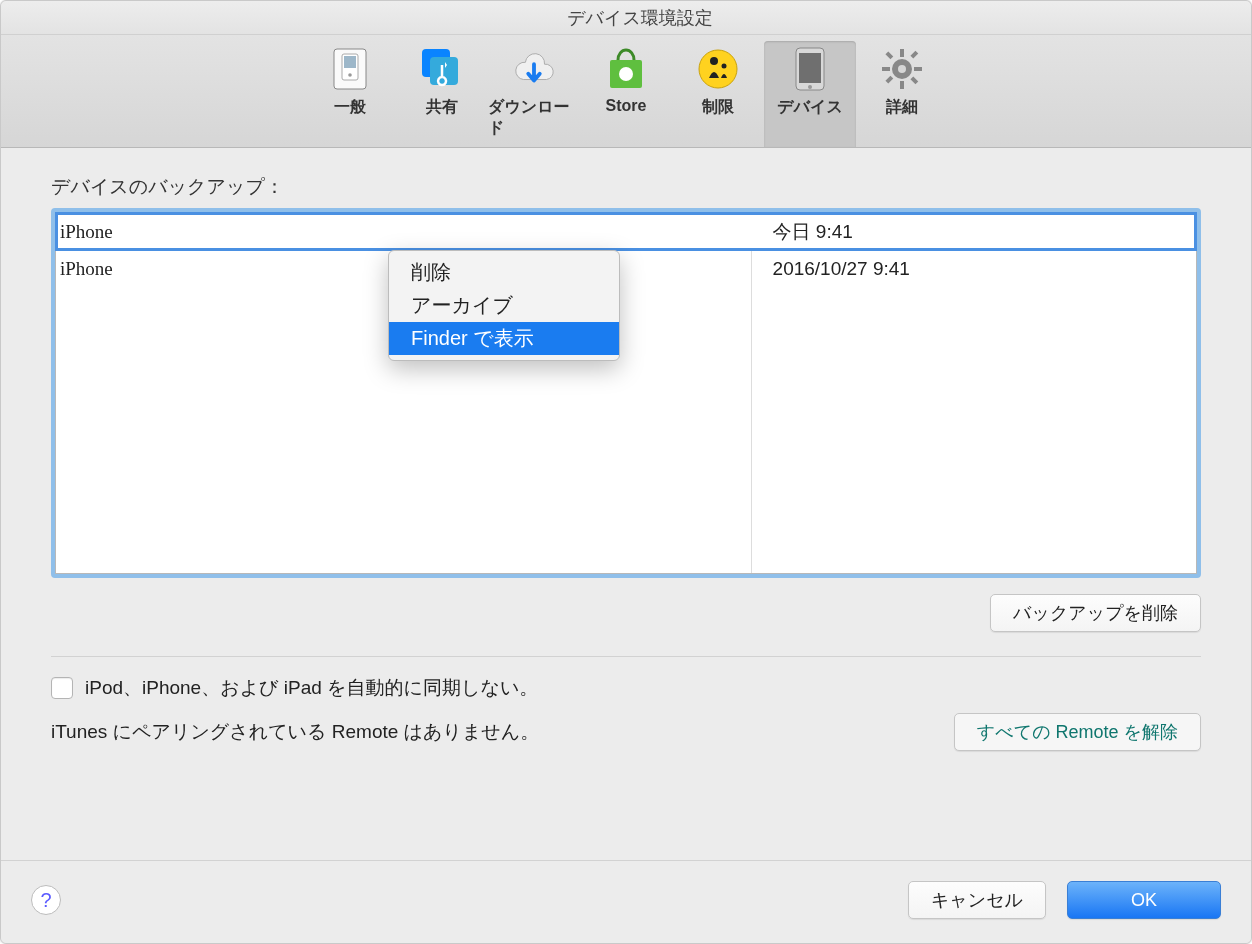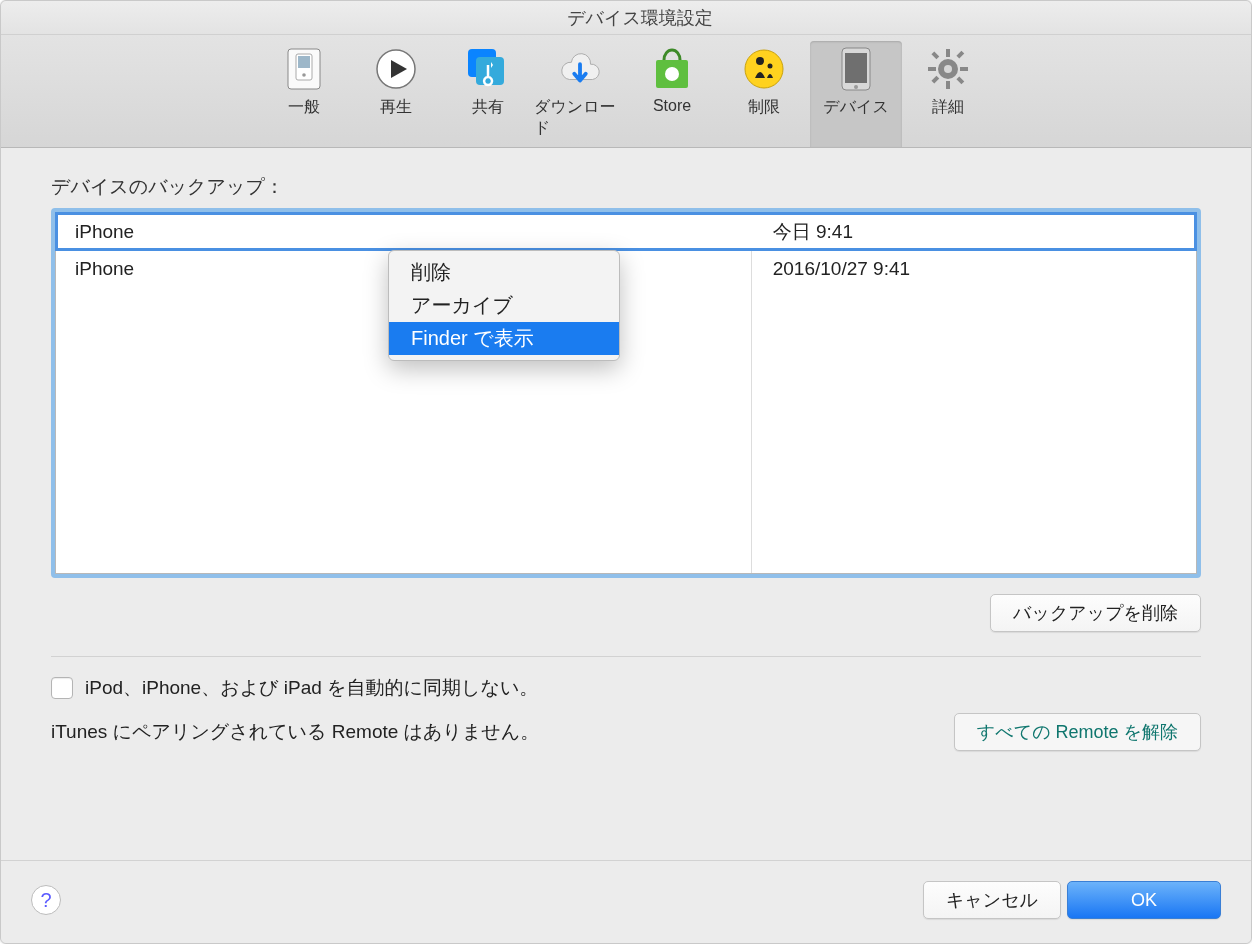--- a/index.html
+++ b/index.html
@@ -58,20 +58,21 @@
     width: 44px;
     height: 44px;
     display: flex;
     align-items: center;
     justify-content: center;
   }
   .tool-label {
     margin-top: 6px;
     font-size: 16px;
     color: #333;
+    font-weight: bold;
   }
   .content {
     flex: 1;
     padding: 26px 50px 0 50px;
     background: #ececec;
     display: flex;
     flex-direction: column;
   }
   .section-label {
     font-size: 19px;
@@ -98,21 +99,21 @@
     width: 1px;
     background: #ddd;
   }
   .row {
     display: flex;
     font-size: 19px;
     color: #222;
     height: 37px;
     align-items: center;
   }
-  .row .c1 { width: 61%; padding-left: 19px; }
+  .row .c1 { width: 61%; padding-left: 4px; font-family: Liberation Serif, serif; }
   .row .c2 { width: 39%; padding-left: 8px; margin-left: 34px; }
   .row.selected {
     background: #fff;
     outline: 3px solid #4a90e2;
     outline-offset: -2px;
     position: relative;
     z-index: 1;
   }
   .context-menu {
     position: absolute;
@@ -206,21 +207,21 @@
     display: flex;
     align-items: center;
     justify-content: center;
     color: #5a5aff;
     font-size: 20px;
     background: #fff;
   }
   .footer-buttons {
     margin-left: auto;
     display: flex;
-    gap: 6px;
+    gap: 21px;
   }
   svg { display: block; }
 </style>
 </head>
 <body>
 
 <div class="window">
 
   <div class="titlebar">
     <span>デバイス環境設定</span>
@@ -233,29 +234,20 @@
         <svg width="34" height="42" viewBox="0 0 34 42">
           <rect x="1" y="1" width="32" height="40" rx="3" fill="#fafafa" stroke="#888"></rect>
           <rect x="9" y="6" width="16" height="26" rx="2" fill="#fff" stroke="#aaa"></rect>
           <rect x="11" y="8" width="12" height="12" fill="#9db7c9"></rect>
           <circle cx="17" cy="27" r="1.8" fill="#999"></circle>
         </svg>
       </div>
       <div class="tool-label">一般</div>
     </div>
 
-    <div class="tool">
-      <div class="tool-icon">
-        <svg width="42" height="42" viewBox="0 0 42 42">
-          <circle cx="21" cy="21" r="19" fill="#fff" stroke="#777" stroke-width="1.5"></circle>
-          <polygon points="16,12 32,21 16,30" fill="#333"></polygon>
-        </svg>
-      </div>
-      <div class="tool-label">再生</div>
-    </div>
 
     <div class="tool">
       <div class="tool-icon">
         <svg width="44" height="44" viewBox="0 0 44 44">
           <rect x="2" y="2" width="28" height="28" rx="4" fill="#0a84ff"></rect>
           <rect x="10" y="10" width="28" height="28" rx="4" fill="#34aadc"></rect>
           <path d="M22 18 v12 M22 30 a4 4 0 1 0 0.1 0" stroke="#fff" stroke-width="2.5" fill="none"></path>
           <path d="M22 18 h5 l-2 -3 v6 l2 -3" fill="#fff"></path>
         </svg>
       </div>

